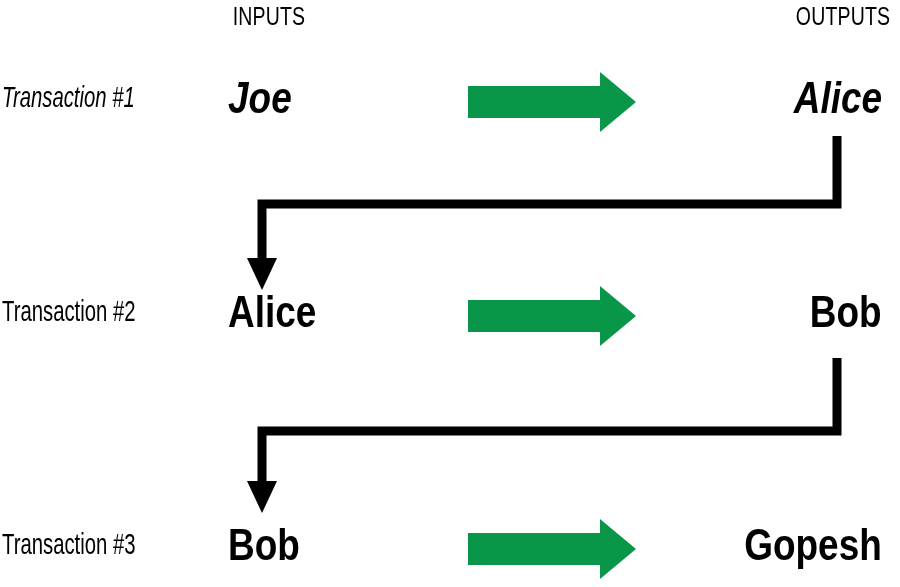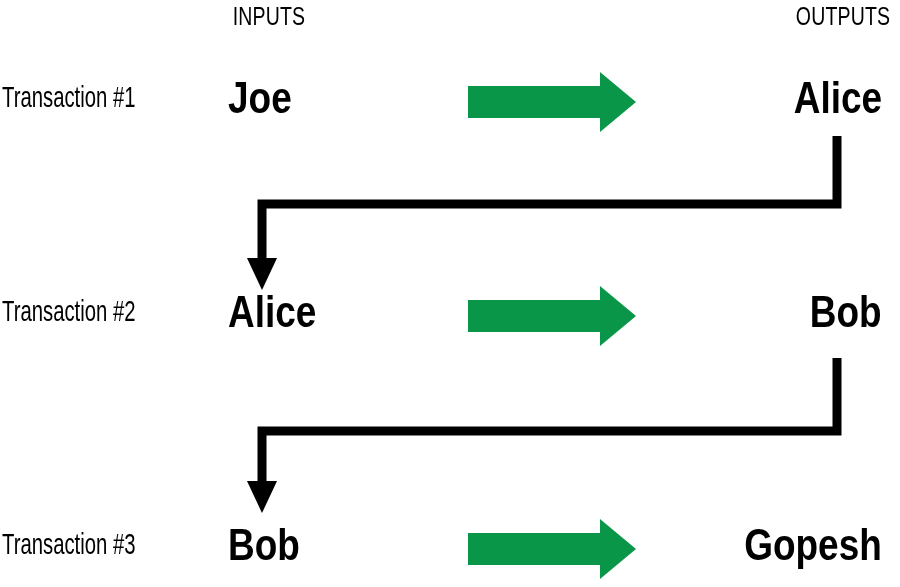--- a/index.html
+++ b/index.html
@@ -42,21 +42,21 @@
     width: 160px;
   }
 
   
   .row {
     position: absolute;
     left: 0;
     width: 900px;
     height: 120px;
   }
-  #row-1 { top: 50px; }
+  #row-1 { top: 50px; font-style: italic; }
   #row-2 { top: 264px; }
   #row-3 { top: 497px; }
 
   .tx-label {
     position: absolute;
     left: 2px;
     top: 30px;
     width: 200px;
     font-family: "Liberation Sans", "DejaVu Sans", sans-serif;
     font-weight: 400;

